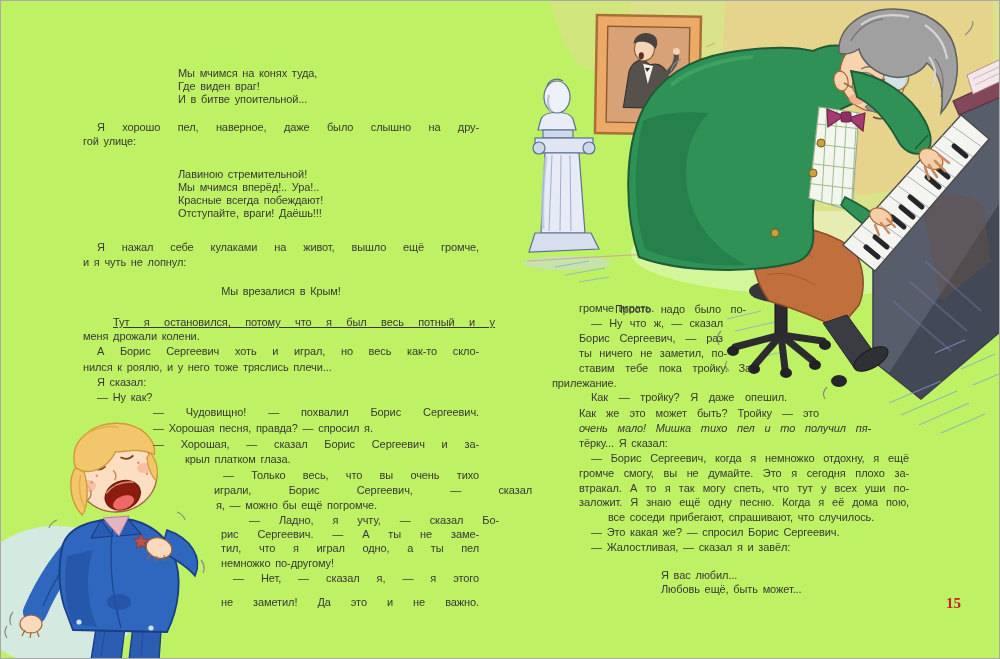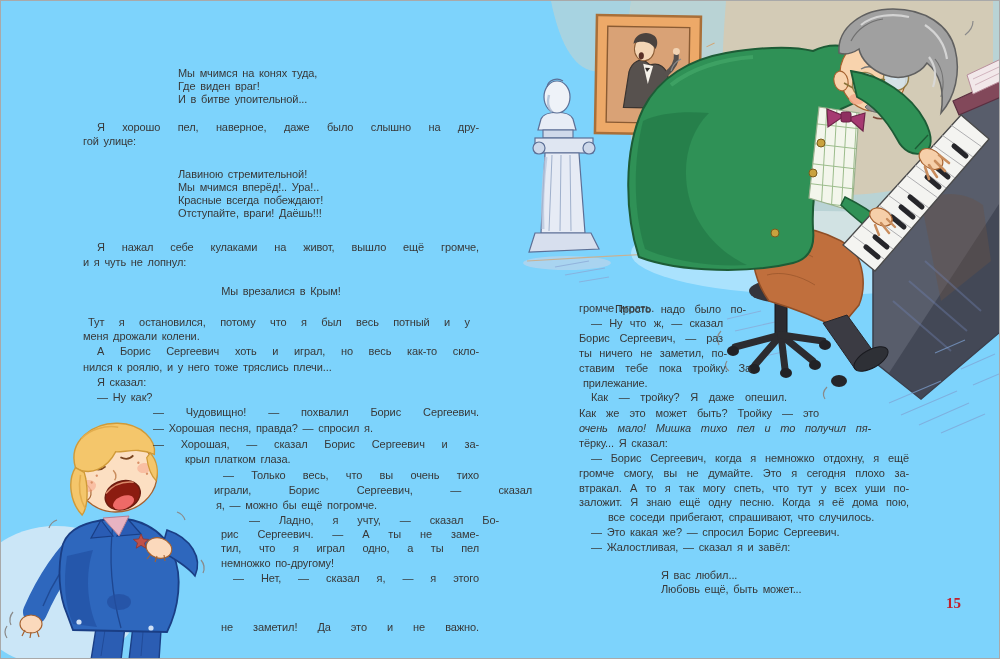--- a/index.html
+++ b/index.html
@@ -1,17 +1,17 @@
 <!DOCTYPE html>
 <html><head>
 <meta charset="utf-8">
 <style>
   html,body{margin:0;padding:0;background:#fff;}
   .spread{
-    position:relative;width:1000px;height:659px;background:#7dd3fc;
+    position:relative;width:1000px;height:659px;background:#bef264;
     border:1px solid #a9a9a9;box-sizing:border-box;overflow:hidden;
     font-family:"Liberation Sans",sans-serif;
   }
   .illu{position:absolute;}
   .tline{
     position:absolute;font-size:11px;line-height:1.2;color:#383838;
     letter-spacing:-0.1px;word-spacing:1.8px;white-space:pre;
   }
   .just{white-space:normal;text-align:justify;text-align-last:justify;word-spacing:normal;}
   .ctr{white-space:normal;text-align:center;}
@@ -308,48 +308,48 @@
       <div class="tline" style="left: 177px; top: 92px;">И в битве упоительной...</div>
       <div class="tline just" style="left: 96px; top: 120px; width: 382px;">Я хорошо пел, наверное, даже было слышно на дру-</div>
       <div class="tline" style="left: 82px; top: 134px;">гой улице:</div>
       <div class="tline" style="left: 177px; top: 167px;">Лавиною стремительной!</div>
       <div class="tline" style="left: 177px; top: 180px;">Мы мчимся вперёд!.. Ура!..</div>
       <div class="tline" style="left: 177px; top: 193px;">Красные всегда побеждают!</div>
       <div class="tline" style="left: 177px; top: 206px;">Отступайте, враги! Даёшь!!!</div>
       <div class="tline just" style="left: 96px; top: 240px; width: 382px;">Я нажал себе кулаками на живот, вышло ещё громче,</div>
       <div class="tline" style="left: 82px; top: 255px;">и я чуть не лопнул:</div>
       <div class="tline ctr" style="left: 82px; top: 284px; width: 396px;">Мы врезалися в Крым!</div>
-      <div class="tline just" style="left: 87px; top: 315px; width: 382px;">Тут я остановился, потому что я был весь потный и у</div>
+      <div class="tline just" style="left: 112px; top: 315px; width: 382px; text-decoration: underline;">Тут я остановился, потому что я был весь потный и у</div>
       <div class="tline" style="left: 82px; top: 329px;">меня дрожали колени.</div>
       <div class="tline just" style="left: 96px; top: 344px; width: 382px;">А Борис Сергеевич хоть и играл, но весь как-то скло-</div>
       <div class="tline" style="left: 82px; top: 360px;">нился к роялю, и у него тоже тряслись плечи...</div>
       <div class="tline" style="left: 96px; top: 375px;">Я сказал:</div>
       <div class="tline" style="left: 96px; top: 390px;">— Ну как?</div>
       <div class="tline just" style="left: 152px; top: 405px; width: 326px;">— Чудовищно! — похвалил Борис Сергеевич.</div>
       <div class="tline" style="left: 152px; top: 421px;">— Хорошая песня, правда? — спросил я.</div>
       <div class="tline just" style="left: 152px; top: 437px; width: 326px;">— Хорошая, — сказал Борис Сергеевич и за-</div>
       <div class="tline" style="left: 184px; top: 452px;">крыл платком глаза.</div>
       <div class="tline just" style="left: 222px; top: 468px; width: 256px;">— Только весь, что вы очень тихо</div>
       <div class="tline just" style="left: 213px; top: 483px; width: 318px;">играли, Борис Сергеевич, — сказал</div>
       <div class="tline" style="left: 215px; top: 498px;">я, — можно бы ещё погромче.</div>
       <div class="tline just" style="left: 228px; top: 513px; width: 250px; margin-left: 20px;">— Ладно, я учту, — сказал Бо-</div>
       <div class="tline just" style="left: 220px; top: 527px; width: 258px;">рис Сергеевич. — А ты не заме-</div>
       <div class="tline just" style="left: 220px; top: 541px; width: 258px;">тил, что я играл одно, а ты пел</div>
       <div class="tline" style="left: 220px; top: 556px;">немножко по-другому!</div>
       <div class="tline just" style="left: 232px; top: 571px; width: 246px;">— Нет, — сказал я, — я этого</div>
-      <div class="tline just" style="left: 220px; top: 620px; width: 258px;">не заметил! Да это и не важно.</div>
+      <div class="tline just" style="left: 220px; top: 595px; width: 258px;">не заметил! Да это и не важно.</div>
     </div>
   <div id="right-text">
       <div class="tline just" style="left: 578px; top: 302px; width: 131px; margin-left: 36px;">Просто надо было по-</div>
       <div class="tline" style="left: 578px; top: 301px;">громче играть.</div>
       <div class="tline just" style="left: 590px; top: 316px; width: 132px;">— Ну что ж, — сказал</div>
       <div class="tline just" style="left: 578px; top: 331px; width: 144px;">Борис Сергеевич, — раз</div>
       <div class="tline just" style="left: 578px; top: 346px; width: 148px;">ты ничего не заметил, по-</div>
       <div class="tline just" style="left: 578px; top: 361px; width: 172px;">ставим тебе пока тройку. За</div>
-      <div class="tline" style="left: 582px; top: 376px; text-align: center;">прилежание.</div>
+      <div class="tline" style="left: 551px; top: 376px; text-align: center;">прилежание.</div>
       <div class="tline just" style="left: 590px; top: 390px; width: 196px;">Как — тройку? Я даже опешил.</div>
       <div class="tline just" style="left: 578px; top: 406px; width: 240px;">Как же это может быть? Тройку — это</div>
       <div class="tline just" style="left: 578px; top: 421px; width: 292px; font-style: italic;">очень мало! Мишка тихо пел и то получил пя-</div>
       <div class="tline" style="left: 578px; top: 436px;">тёрку... Я сказал:</div>
       <div class="tline just" style="left: 590px; top: 451px; width: 318px;">— Борис Сергеевич, когда я немножко отдохну, я ещё</div>
       <div class="tline just" style="left: 578px; top: 466px; width: 330px;">громче смогу, вы не думайте. Это я сегодня плохо за-</div>
       <div class="tline just" style="left: 578px; top: 481px; width: 330px;">втракал. А то я так могу спеть, что тут у всех уши по-</div>
       <div class="tline just" style="left: 578px; top: 495px; width: 330px;">заложит. Я знаю ещё одну песню. Когда я её дома пою,</div>
       <div class="tline" style="left: 578px; top: 510px; padding-left: 29px;">все соседи прибегают, спрашивают, что случилось.</div>
       <div class="tline" style="left: 590px; top: 525px;">— Это какая же? — спросил Борис Сергеевич.</div>

